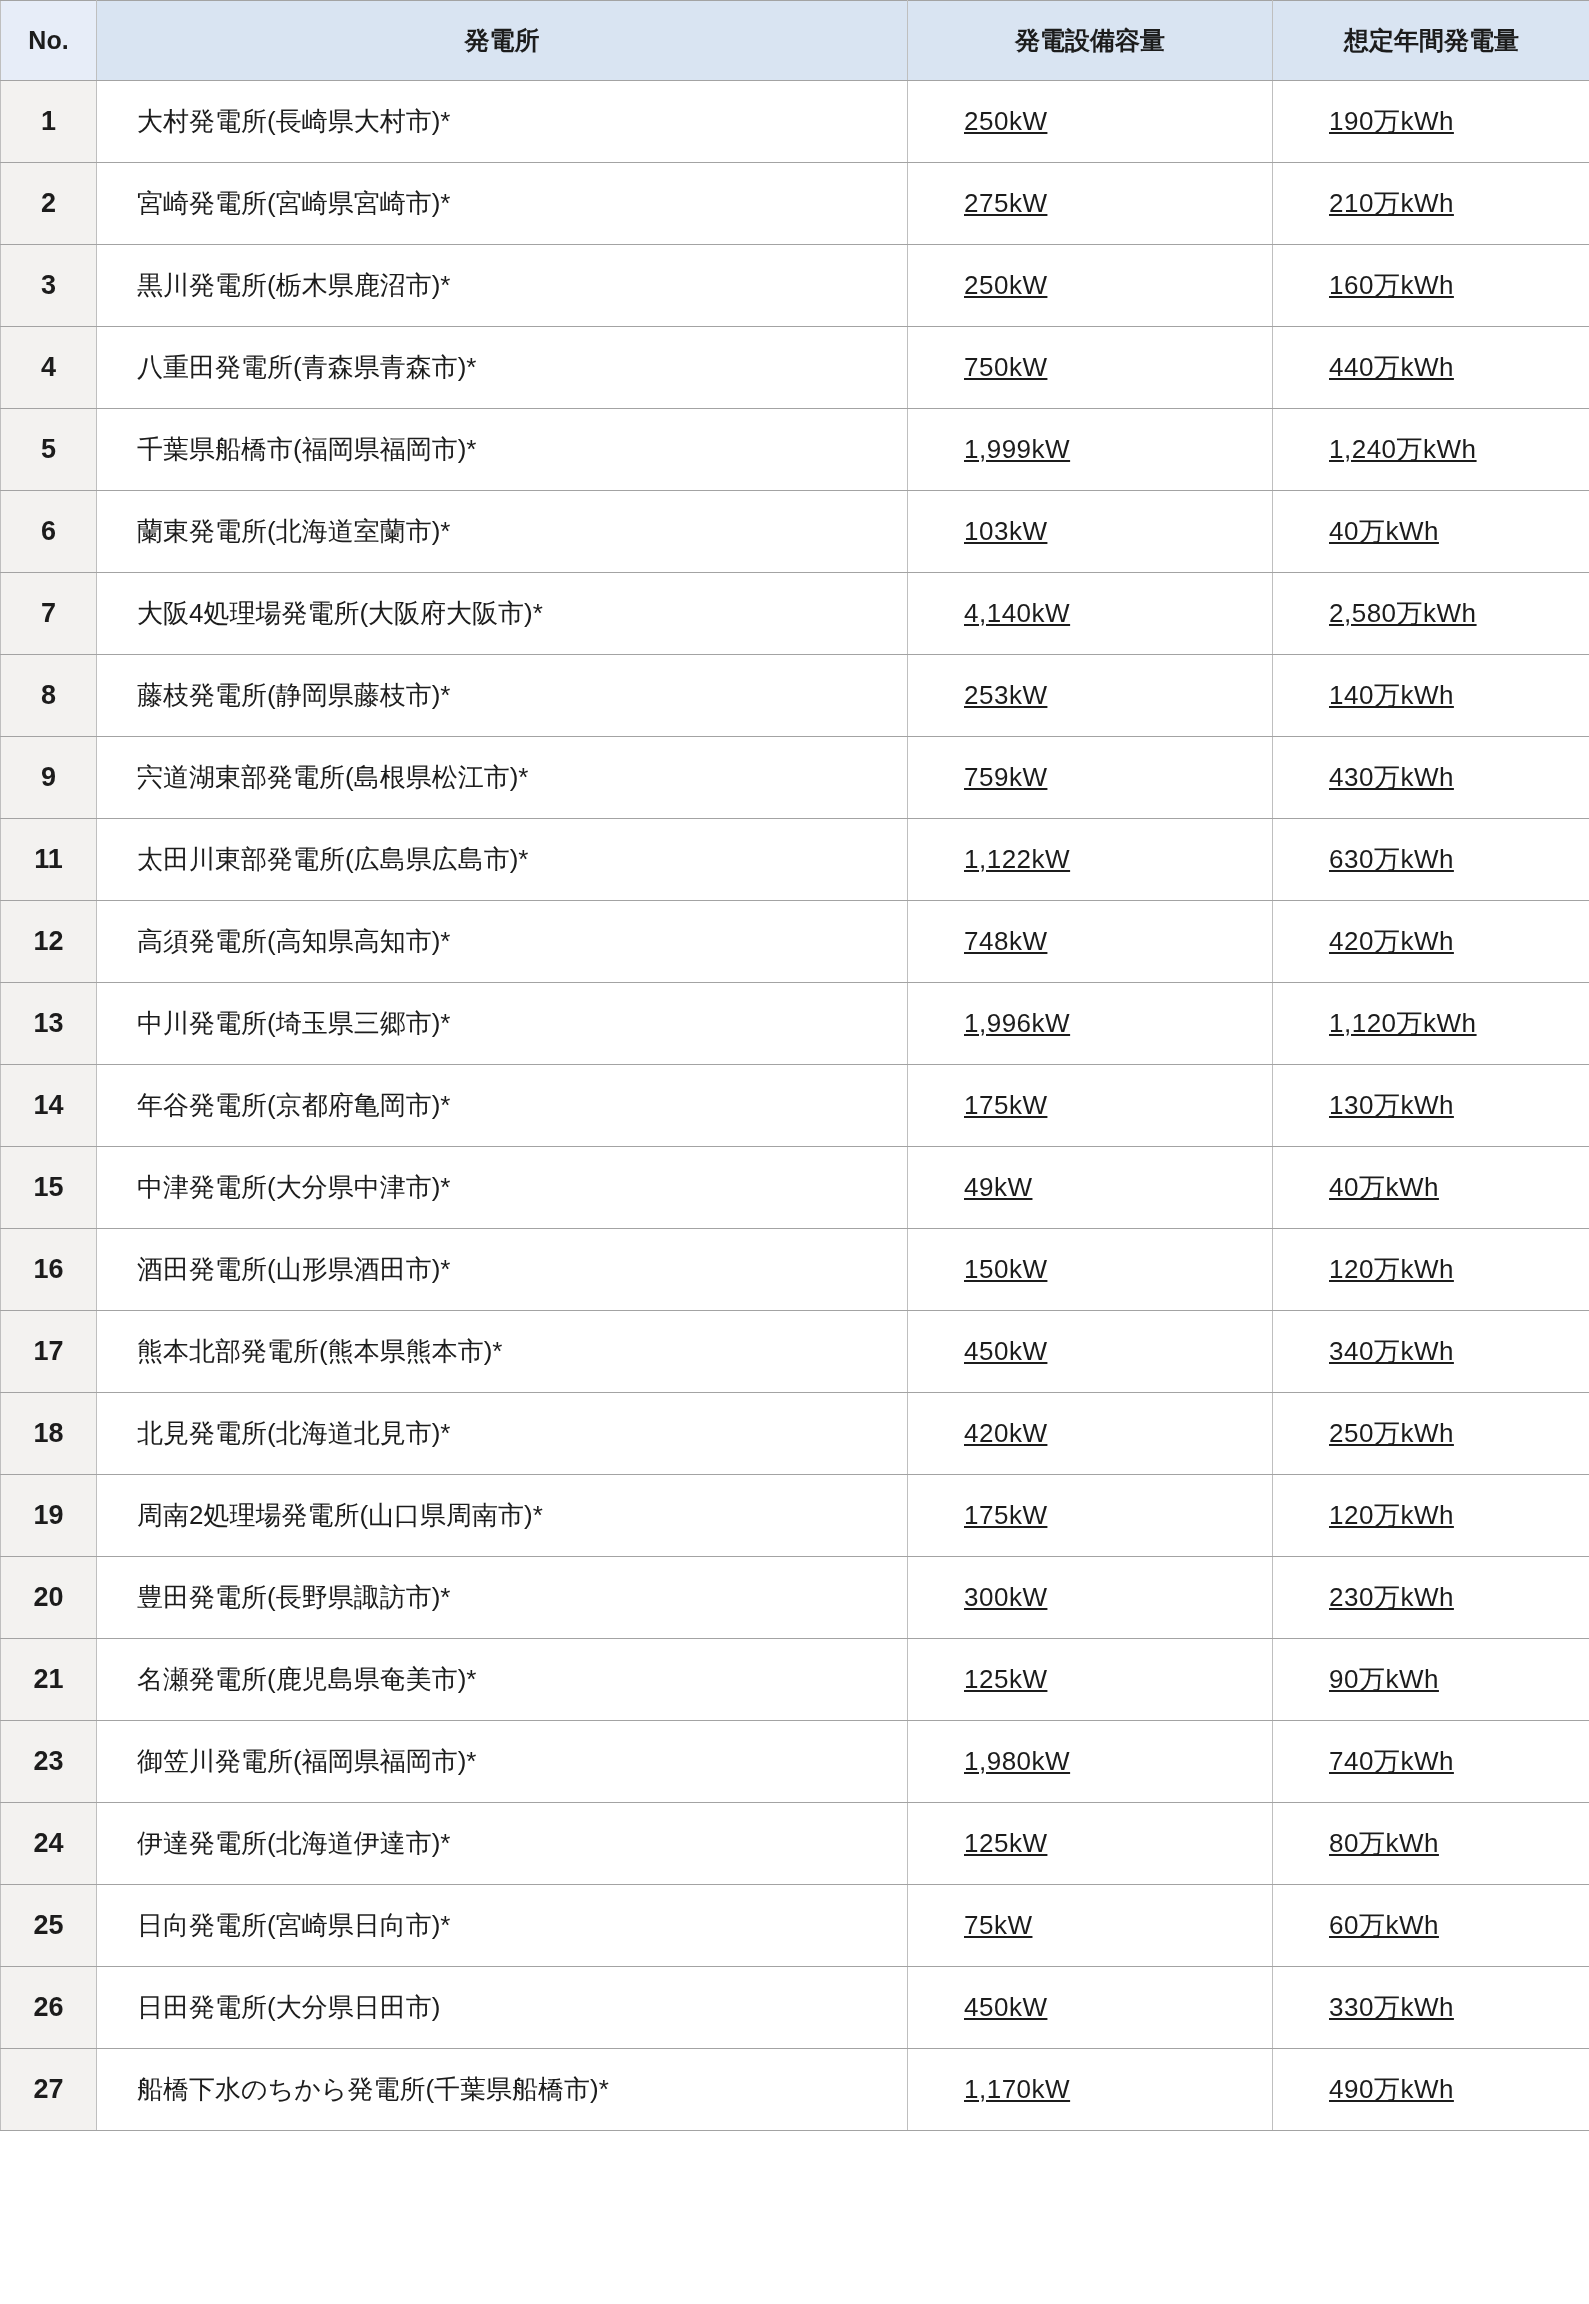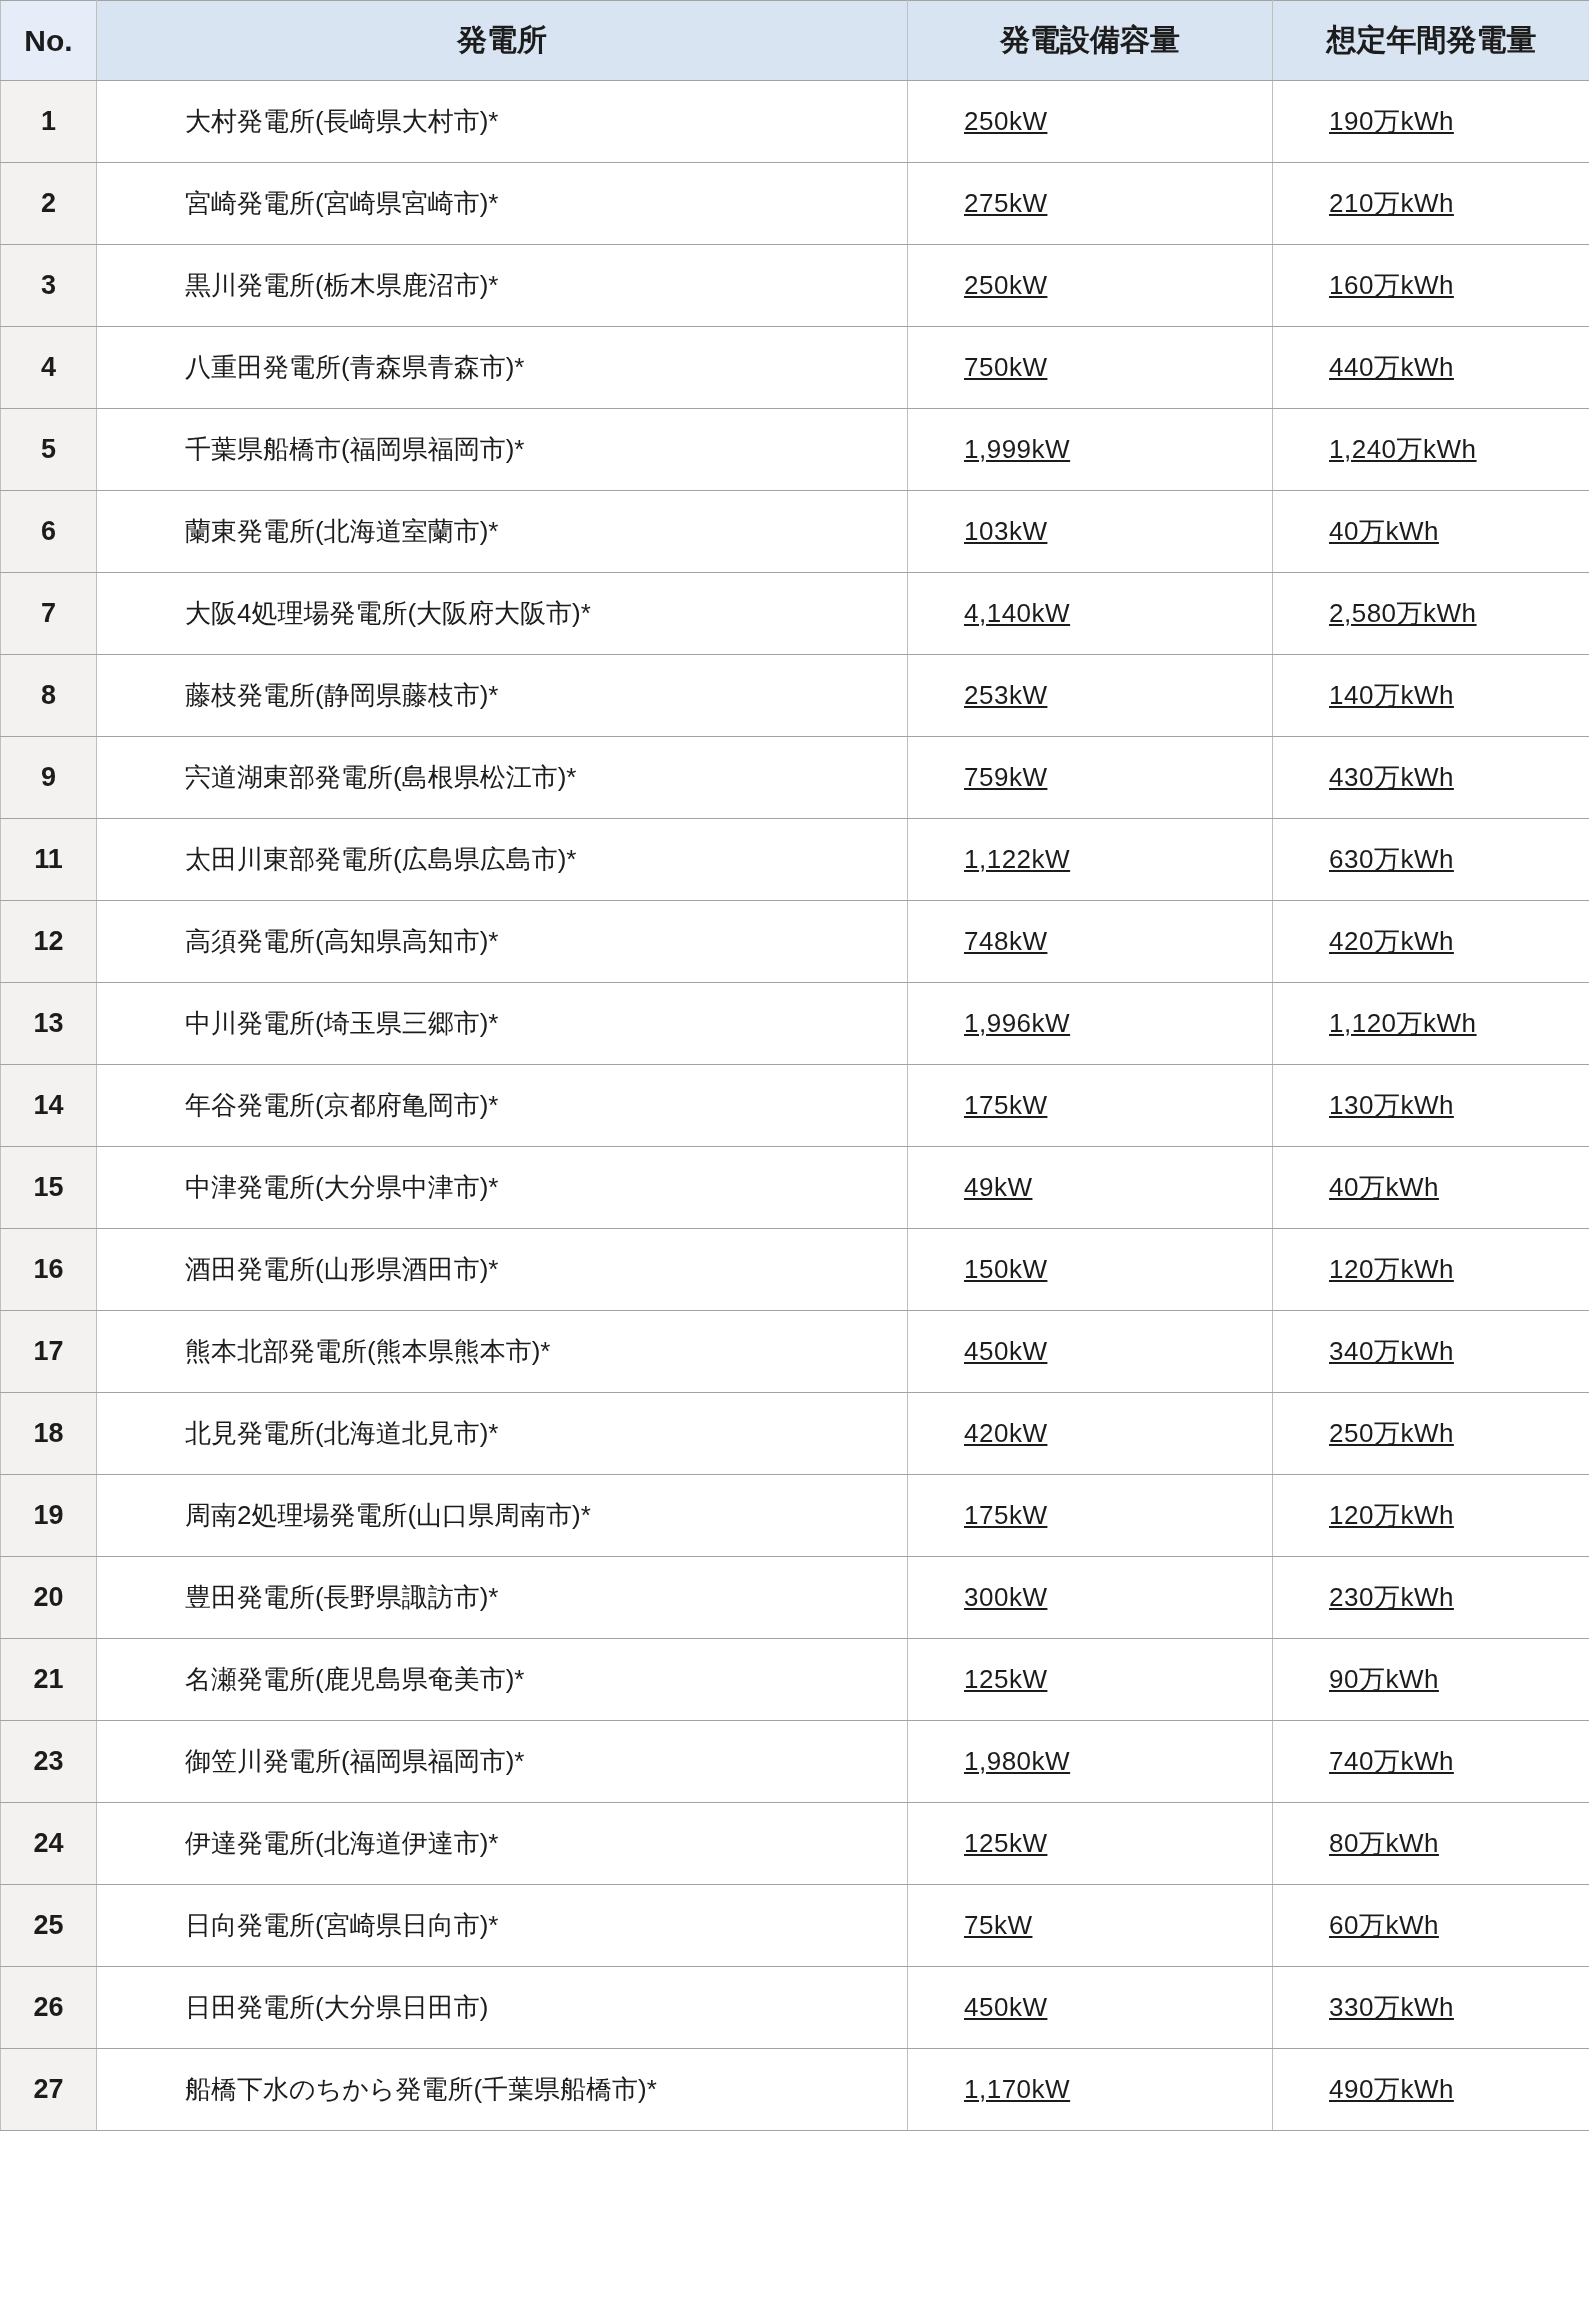--- a/index.html
+++ b/index.html
@@ -29,42 +29,42 @@
     border-right: 1.8px solid #bfbfbf;
     height: 79px;
     vertical-align: middle;
     color: #1c1c1c;
     overflow: hidden;
     white-space: nowrap;
   }
   th {
     background: #d9e4f2;
     font-weight: bold;
-    font-size: 30px;
+    font-size: 25px;
     text-align: center;
     padding: 0;
   }
   th.th-no {
     background: #e7edf8;
   }
   td {
     background: #ffffff;
     font-size: 26px;
     font-weight: normal;
     text-align: left;
   }
   td.no {
     background: #f3f2f0;
     text-align: center;
     font-weight: bold;
     font-size: 27px;
     padding: 0;
   }
   td.name {
-    padding-left: 88px;
+    padding-left: 40px;
   }
   td.val {
     padding-left: 56px;
     letter-spacing: 0.5px;
     text-decoration: underline;
   }
 </style>
 </head>
 <body>
 

